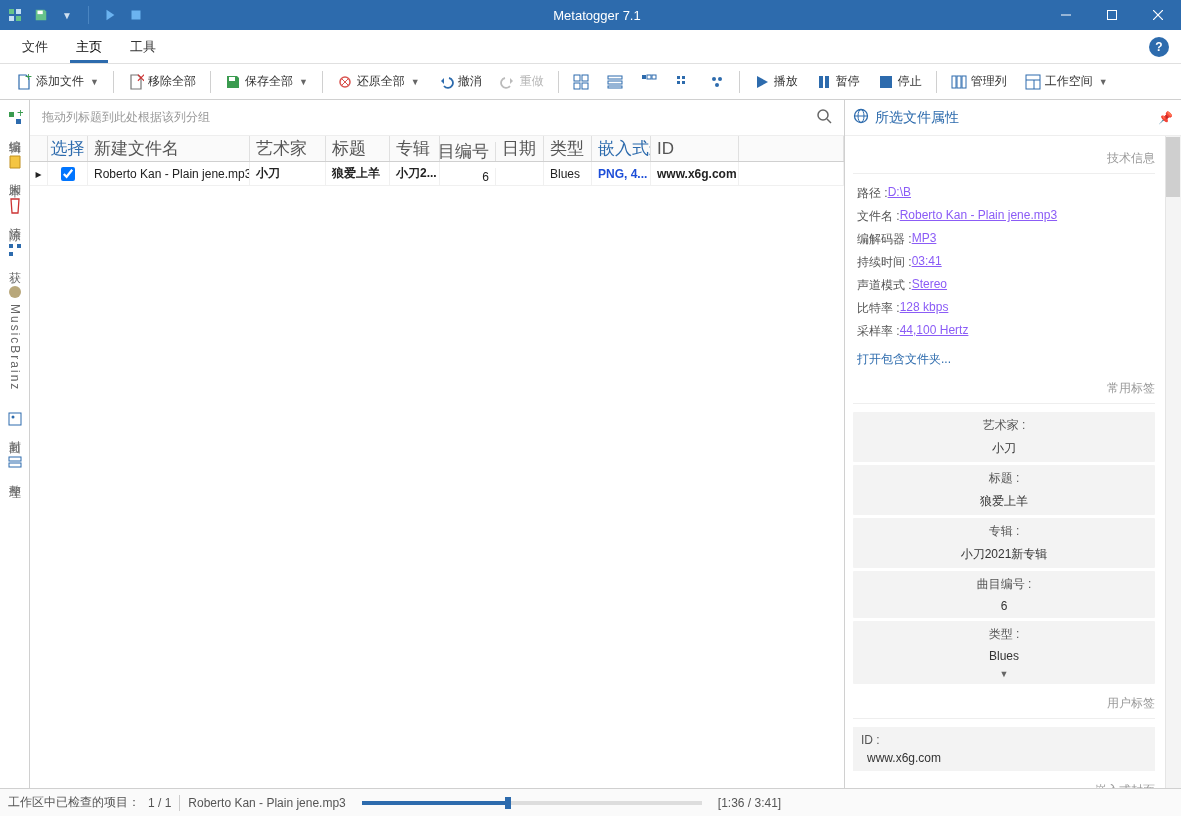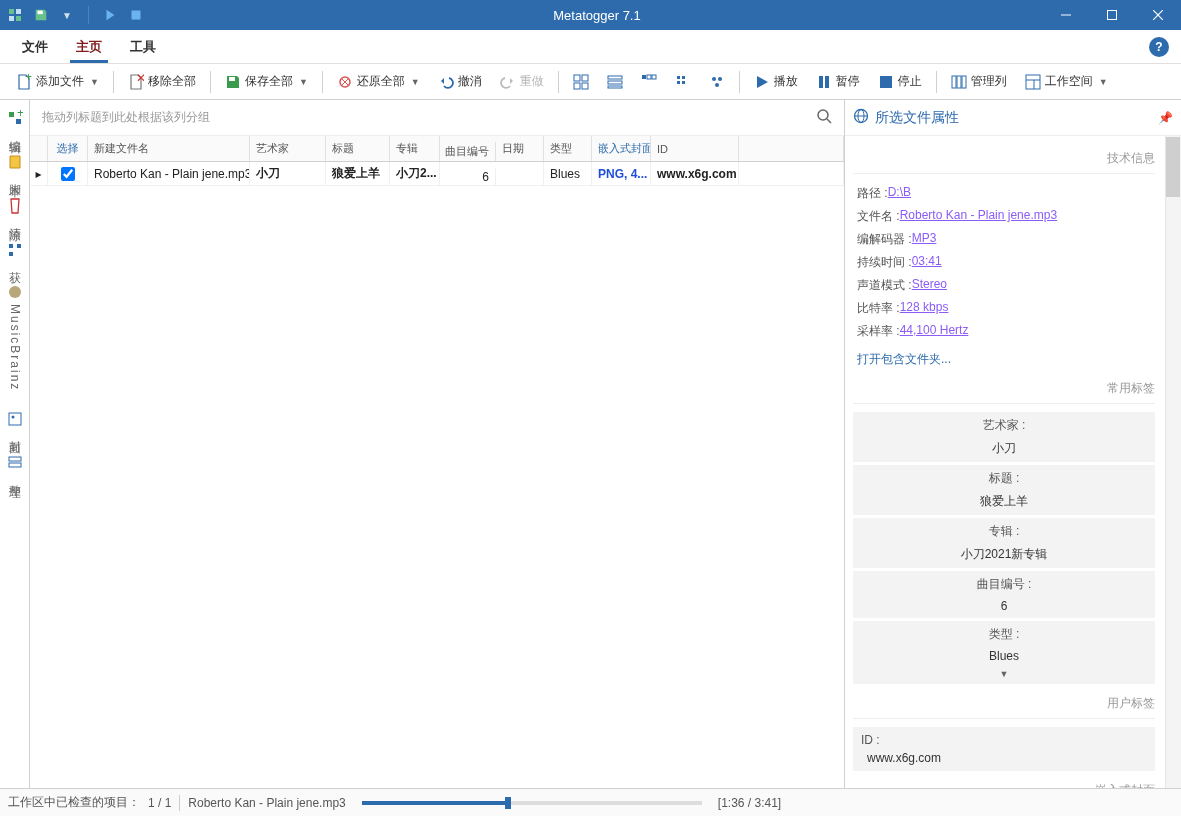--- a/index.html
+++ b/index.html
@@ -4,39 +4,39 @@
 <style>
 * { margin: 0; padding: 0; box-sizing: border-box; font-family: "Segoe UI", "Microsoft YaHei", sans-serif; font-size: 12px; }
 body { width: 1181px; height: 816px; background: #fff; display: flex; flex-direction: column; overflow: hidden; }
 .titlebar { background: #2d6bad; height: 30px; display: flex; align-items: center; color: #fff; }
 .titlebar .left-icons { display: flex; gap: 8px; padding: 0 6px; align-items: center; }
 .titlebar .tb-icon { width: 18px; height: 18px; display: flex; align-items: center; justify-content: center; }
 .titlebar .title { flex: 1; text-align: center; font-size: 13px; color: #fff; }
 .titlebar .win-controls { display: flex; }
 .titlebar .win-btn { width: 46px; height: 30px; display: flex; align-items: center; justify-content: center; color: #fff; }
 .menubar { height: 34px; background: #fff; border-bottom: 1px solid #e0e0e0; display: flex; align-items: stretch; padding: 0 8px; }
-.menubar .menu-item { padding: 0 14px; display: flex; align-items: center; color: #333; cursor: pointer; font-size: 13px; position: relative; font-weight: bold; }
-.menubar .menu-item.active { color: #7f1d1d; }
+.menubar .menu-item { padding: 0 14px; display: flex; align-items: center; color: #333; cursor: pointer; font-size: 13px; position: relative; }
+.menubar .menu-item.active { color: #000000; }
 .menubar .menu-item.active::after { content: ''; position: absolute; bottom: 0; left: 8px; right: 8px; height: 3px; background: #2d6bad; }
 .menubar .help-icon { margin-left: auto; align-self: center; width: 20px; height: 20px; border-radius: 50%; background: #2d6bad; color: #fff; display: flex; align-items: center; justify-content: center; font-weight: bold; margin-right: 4px; }
 .toolbar { height: 36px; background: #fff; border-bottom: 1px solid #d0d0d0; display: flex; align-items: center; padding: 0 8px; gap: 2px; }
 .toolbar .tb-btn { display: flex; align-items: center; gap: 4px; padding: 4px 8px; color: #333; cursor: pointer; border-radius: 2px; }
 .toolbar .tb-btn.disabled { color: #b5b5b5; cursor: default; }
 .toolbar .sep { width: 1px; height: 22px; background: #d0d0d0; margin: 0 4px; }
 .toolbar .dd { font-size: 9px; color: #666; margin-left: 2px; }
 .tb-icon-svg { width: 16px; height: 16px; display: flex; align-items: center; justify-content: center; }
 .content { flex: 1; display: flex; overflow: hidden; }
 .sidebar-left { width: 30px; background: #fff; border-right: 1px solid #d0d0d0; display: flex; flex-direction: column; align-items: center; padding-top: 6px; gap: 12px; }
 .sidebar-left .side-item { writing-mode: vertical-rl; text-orientation: upright; font-size: 11px; color: #666; display: flex; align-items: center; gap: 4px; padding: 4px 2px; cursor: pointer; letter-spacing: 2px; }
 .sidebar-left .side-icon { writing-mode: horizontal-tb; width: 16px; height: 16px; }
 .main-area { flex: 1; display: flex; flex-direction: column; border-right: 1px solid #d0d0d0; overflow: hidden; }
 .group-bar { height: 36px; display: flex; align-items: center; padding: 0 12px; color: #999; font-size: 12px; border-bottom: 1px solid #eee; }
 .group-bar .search-icon { margin-left: auto; color: #666; font-size: 16px; }
 .grid-header { display: flex; border-bottom: 1px solid #d0d0d0; background: #fafafa; height: 26px; }
-.grid-header .gh { border-right: 1px solid #e0e0e0; padding: 4px 6px; font-size: 11px; color: #555; display: flex; align-items: center; overflow: hidden; white-space: nowrap; }
+.grid-header .gh { border-right: 1px solid #e0e0e0; padding: 4px 6px; font-size: 17px; color: #555; display: flex; align-items: center; overflow: hidden; white-space: nowrap; }
 .grid-header .gh.link { color: #2d6bad; }
 .grid-row { display: flex; border-bottom: 1px solid #f0f0f0; height: 24px; }
 .grid-row .gc { border-right: 1px solid #f0f0f0; padding: 3px 6px; font-size: 12px; color: #222; display: flex; align-items: center; overflow: hidden; white-space: nowrap; }
 .grid-row .gc.link { color: #1d4ed8; }
 .grid-row .gc.bold { font-weight: 600; }
 .col-expand { width: 18px; justify-content: center; }
 .col-check { width: 40px; justify-content: center; }
 .col-file { width: 162px; }
 .col-artist { width: 76px; }
 .col-title { width: 64px; }

